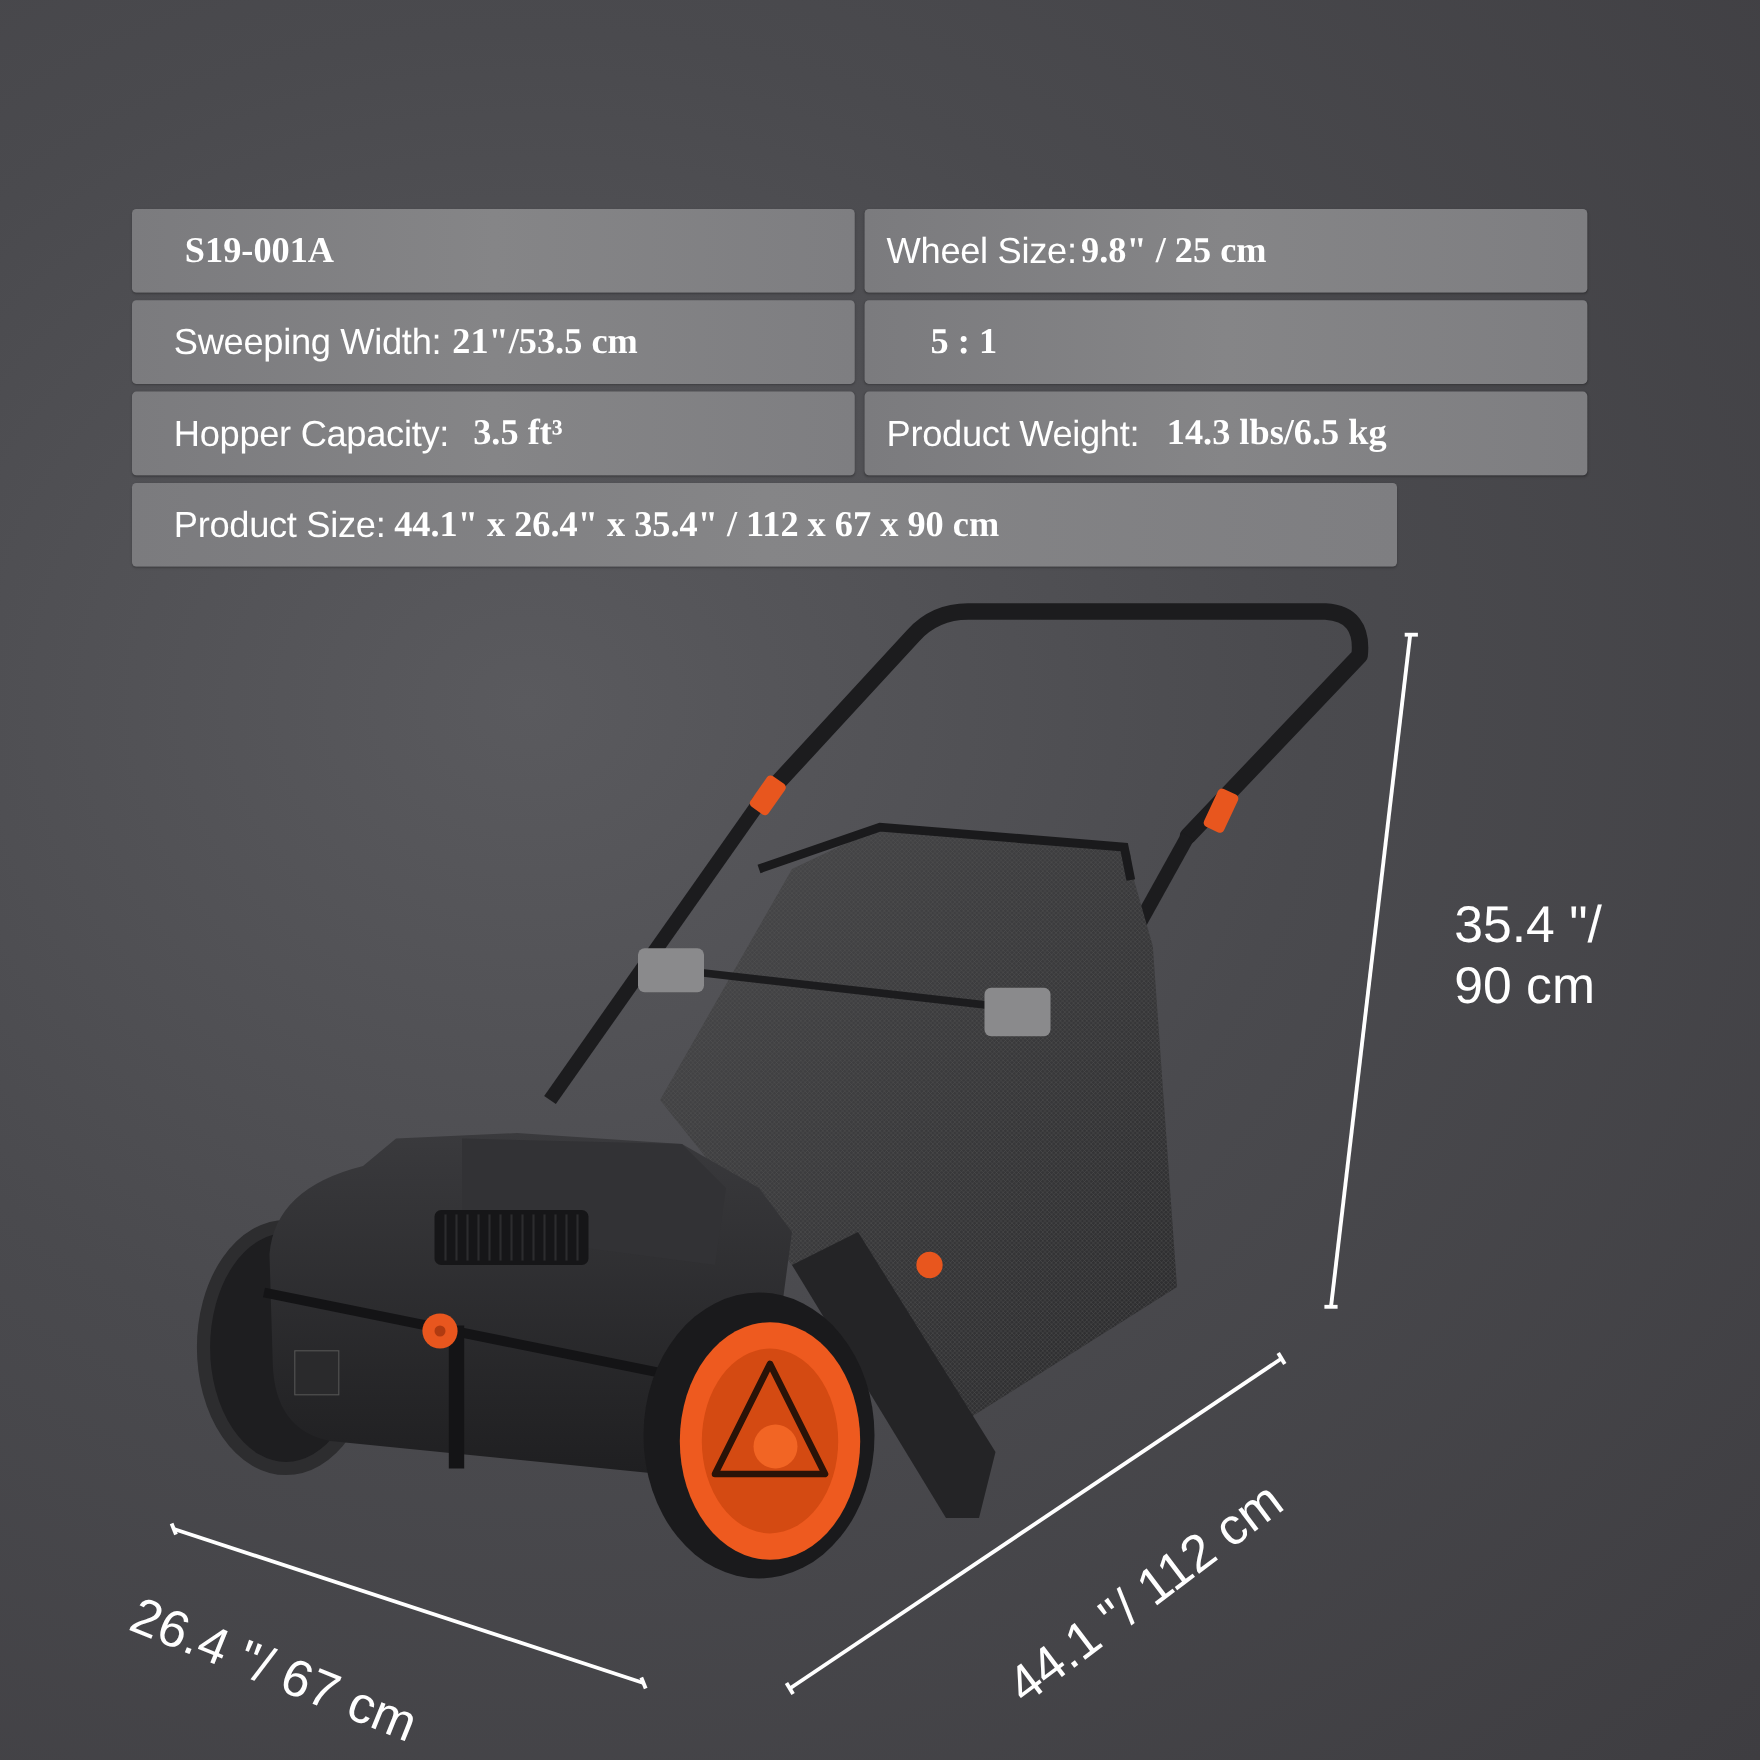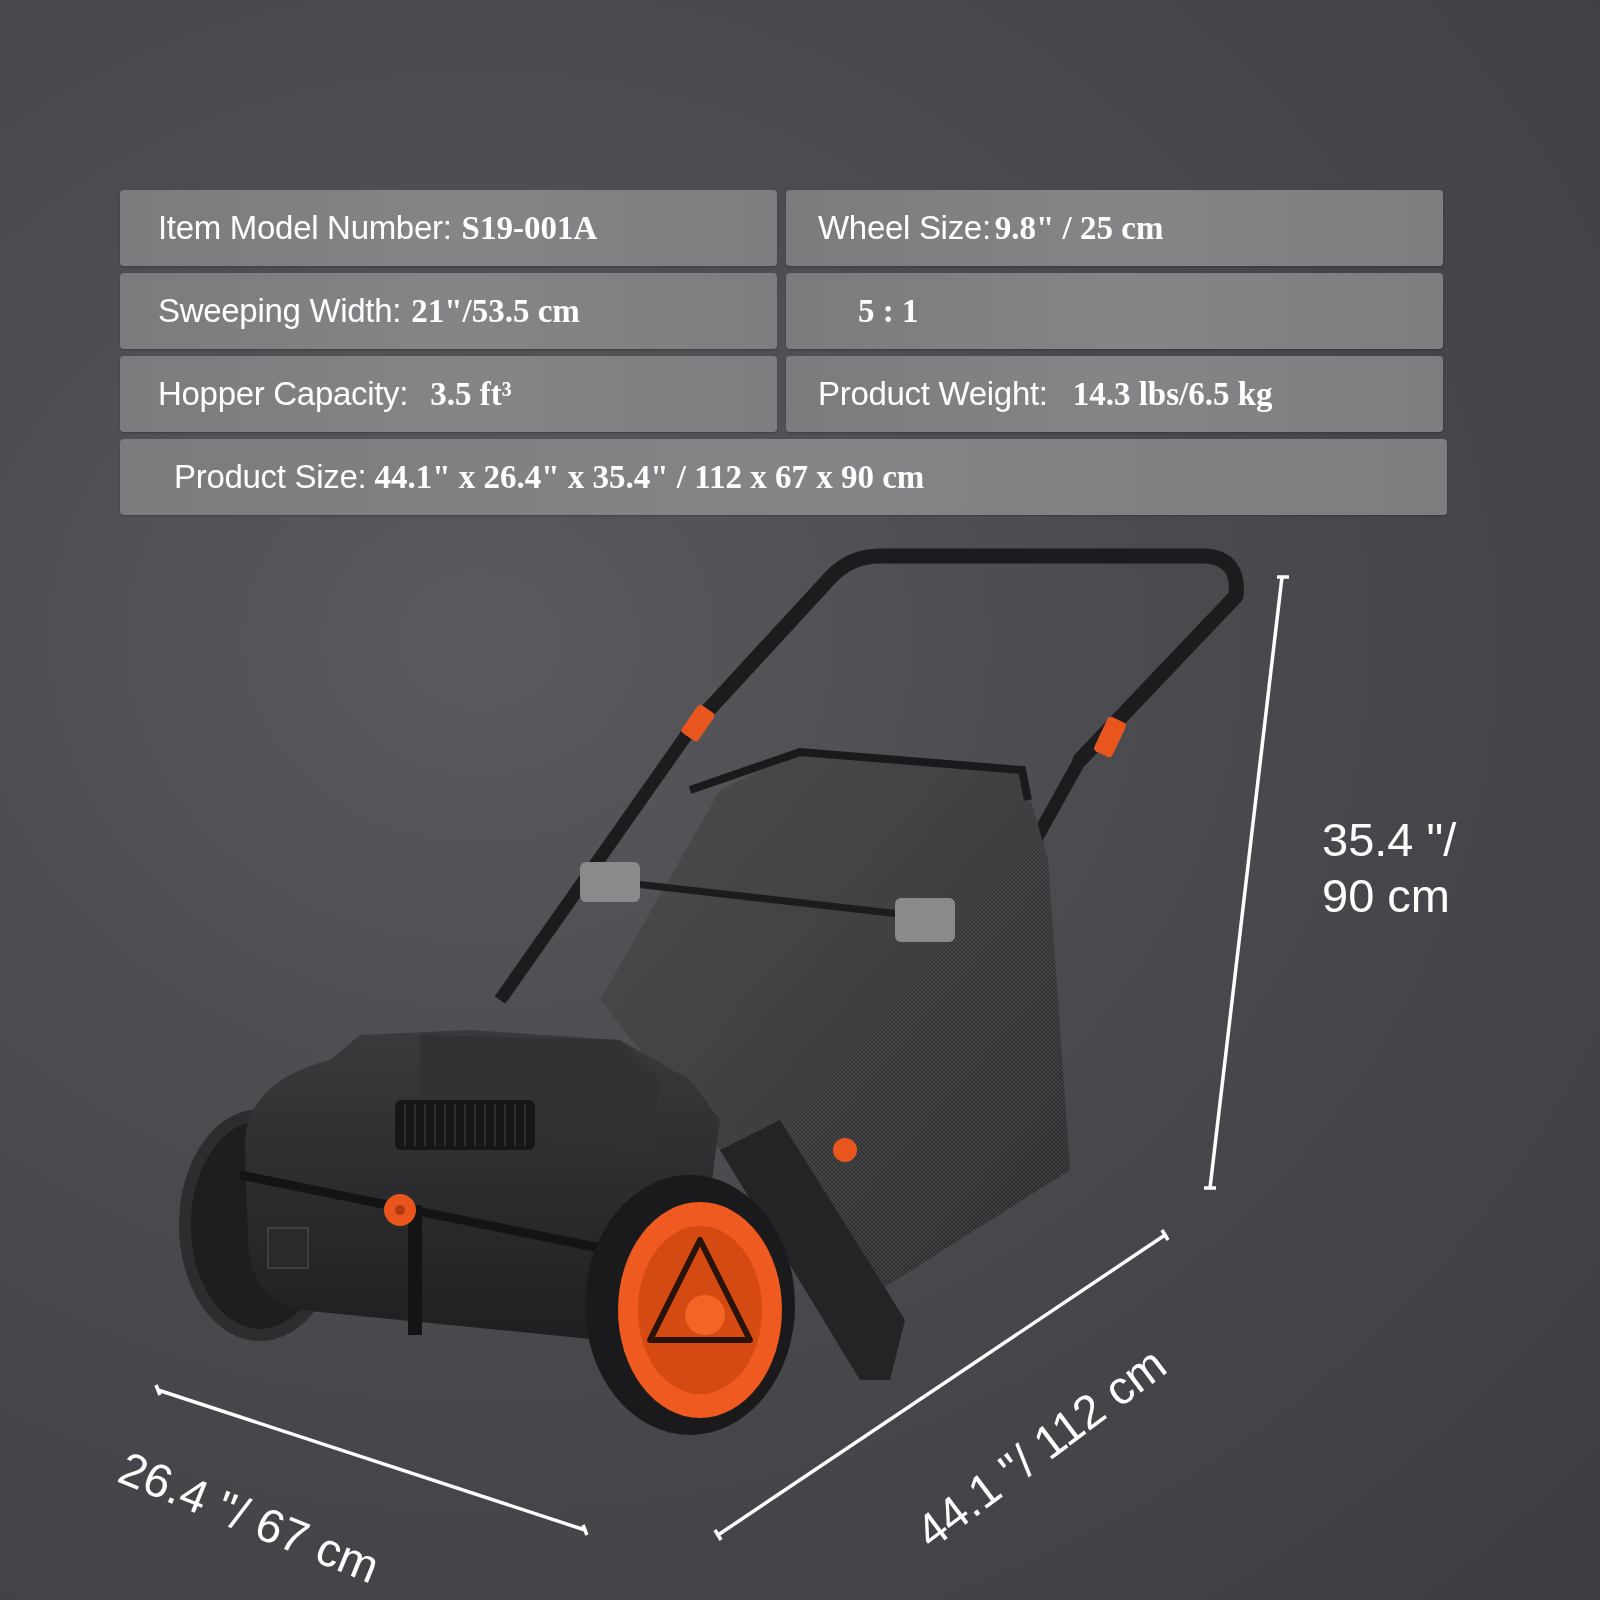--- a/index.html
+++ b/index.html
@@ -14,42 +14,41 @@
       position: absolute; height: 76px; box-sizing: border-box;
       background: linear-gradient(90deg, #7b7b7e 0%, #858587 50%, #7e7e81 100%);
       border-radius: 4px;
       display: flex; align-items: center;
       font-size: 33px; white-space: nowrap;
       box-shadow: 0 1px 2px rgba(0,0,0,0.25);
     }
     .spec-cell .lbl { font-weight: normal; letter-spacing: -0.3px; }
     .spec-cell .val { font-weight: bold; margin-left: 10px; font-family: Liberation Serif, serif; }
     .c-left { left: 0; width: 657px; padding-left: 38px; }
-    .c-right { left: 666px; width: 657px; padding-left: 32px; }
-    .c-full { left: 0; width: 1327px; padding-left: 54px; text-align: right; }
+    .c-right { left: 666px; width: 657px; padding-left: 20px; }
+    .c-full { left: 0; width: 1150px; padding-left: 38px; text-align: right; }
     .r1 { top: 0; } .r2 { top: 83px; } .r3 { top: 166px; } .r4 { top: 249px; }
     .dim-label {
       position: absolute; color: #ffffff; font-size: 47px; white-space: nowrap;
       line-height: 56px;
     }
     .dim-height { left: 1322px; top: 812px; }
     .dim-width {
       left: 132px; top: 1440px; transform-origin: left top; transform: rotate(22deg);
     }
     .dim-length {
       left: 905px; top: 1515px; transform-origin: left top; transform: rotate(-37deg);
     }
     svg.scene { position: absolute; left: 0; top: 0; }
   </style>
 </head>
 <body>
 
 <div class="spec-table">
   <div class="spec-cell c-left r1">
-    <span class="lbl">Item Model Number:</span>
     <span class="val">S19-001A</span>
   </div>
   <div class="spec-cell c-right r1">
     <span class="lbl">Wheel Size:</span>
     <span class="val" style="margin-left:4px">9.8" / 25 cm</span>
   </div>
   <div class="spec-cell c-left r2">
     <span class="lbl">Sweeping Width:</span>
     <span class="val">21"/53.5 cm</span>
   </div>

